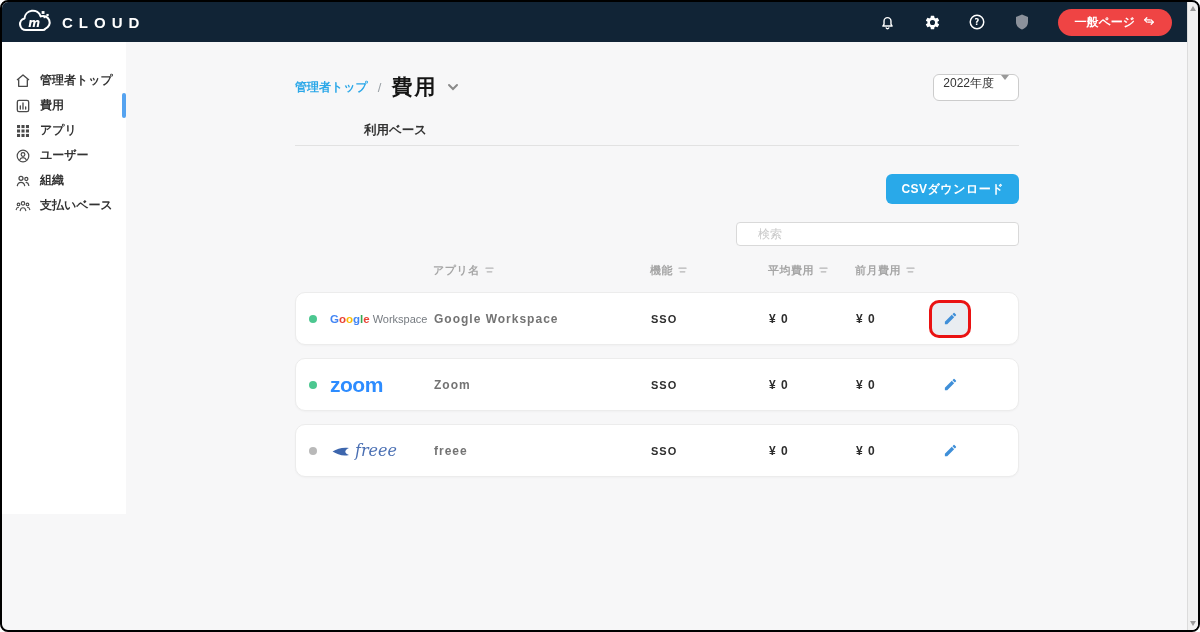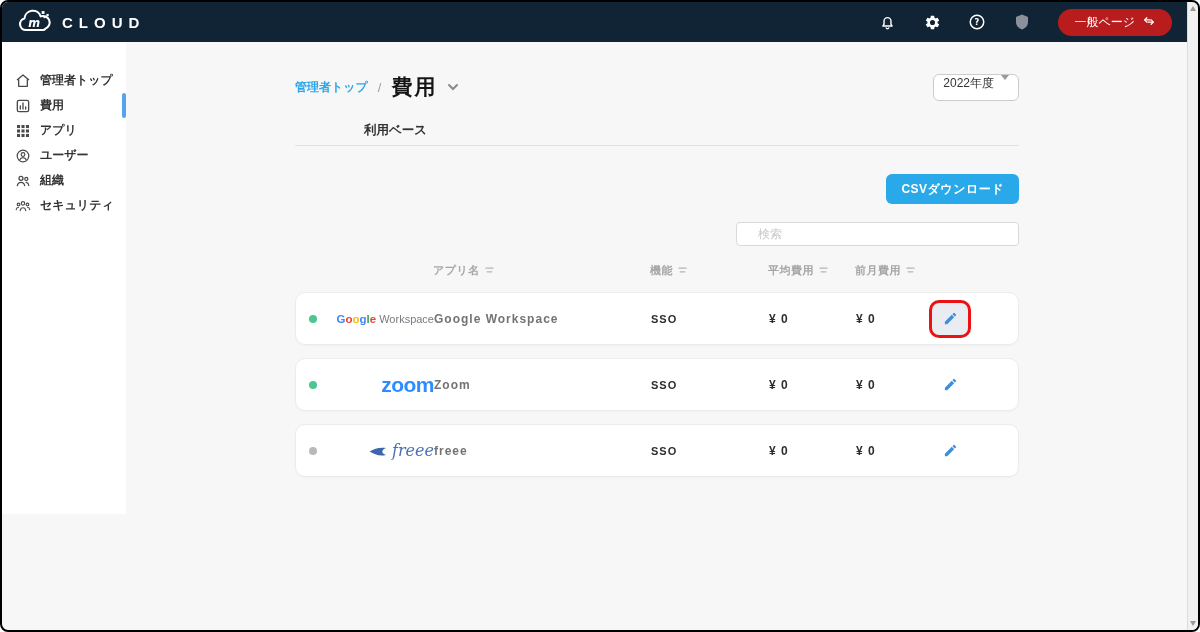--- a/index.html
+++ b/index.html
@@ -6,21 +6,21 @@
   html,body { width:1200px; height:632px; font-family:"Liberation Sans","DejaVu Sans",sans-serif; background:#fff; }
   .screen { width:1200px; height:632px; border:2px solid #000; border-radius:8px; overflow:hidden; position:relative; background:#f7f7f8; }
 
   
   .topbar { height:40px; background:#112436; display:flex; align-items:center; padding:0 26px 0 14px; position:relative; }
   .brand { display:flex; align-items:center; gap:8px; }
   .brand svg { display:block; }
   .brand-text { color:#fff; font-weight:bold; font-size:15px; letter-spacing:6px; }
   .topbar-right { margin-left:auto; display:flex; align-items:center; gap:27px; }
   .tb-icon { width:18px; height:18px; display:flex; align-items:center; justify-content:center; cursor:pointer; }
-  .page-switch { background:#b91c1c; border:none; color:#fff; font-size:12px; height:27px; padding:0 16px; border-radius:14px; display:flex; align-items:center; gap:7px; cursor:pointer; font-family:inherit; }
+  .page-switch { background:#ef4444; border:none; color:#fff; font-size:12px; height:27px; padding:0 16px; border-radius:14px; display:flex; align-items:center; gap:7px; cursor:pointer; font-family:inherit;font-weight:bold; }
 
   
   .layout { display:flex; height:472px; }
   .sidebar { width:124px; background:#fff; padding-top:26px; position:relative; flex:none; }
   .sidebar-item { display:flex; align-items:center; gap:9px; height:25px; padding-left:13px; position:relative; cursor:pointer; }
   .sidebar-item .icon { width:16px; height:16px; flex:none; display:flex; }
   .sidebar-item .lbl { font-size:12px; font-weight:bold; color:#333; white-space:nowrap; }
   .sidebar-item.active::after { content:""; position:absolute; right:0; top:0; height:25px; width:4px; background:#55a3f0; border-radius:2px; }
 
   .content { flex:1; background:#f7f7f8; position:relative; }
@@ -50,21 +50,21 @@
 
   
   .grid-cols { display:grid; grid-template-columns:34px 104px 217px 118px 87px 76px 40px 1fr; align-items:center; }
   .thead { margin-top:12px; height:24px;text-align:center; }
   .th { display:flex; align-items:center; gap:5px; font-size:11px; font-weight:bold; color:#a6a6a6; letter-spacing:0.5px; cursor:pointer; }
   .rows { margin-top:10px; }
   .row { height:53px; background:#fff; border:1px solid #ececec; border-radius:10px; margin-bottom:13px; box-shadow:0 1px 2px rgba(0,0,0,0.03); }
   .dot { width:8px; height:8px; border-radius:50%; background:#b9b9b9; justify-self:center; }
   .row.status-active .dot { background:#4cc790; }
 
-  .logo-cell { display:flex; align-items:center;justify-content:flex-end; }
+  .logo-cell { display:flex; align-items:center; }
   .logo { display:none; align-items:center; }
   .row.logo-google .logo-google { display:flex; gap:3px; }
   .row.logo-zoom .logo-zoom { display:block; }
   .row.logo-freee .logo-freee { display:flex; gap:3px; align-items:center; }
   .glogo { font-size:11.5px; font-weight:bold; letter-spacing:0; }
   .glogo-suffix { font-size:11px; color:#767b81; }
   .zoom-wordmark { color:#2d8cff; font-weight:bold; font-size:21px; letter-spacing:-0.5px; }
   .freee-wordmark { color:#4a6fb3; font-style:italic; font-size:16px; font-family:"DejaVu Serif","Liberation Serif",serif; }
 
   .app-name { font-size:12px; font-weight:bold; color:#737373; letter-spacing:1px; }
@@ -197,21 +197,21 @@
         <span class="icon">
           <svg viewBox="0 0 24 24" fill="none" stroke="#4a4a4a" stroke-width="1.7" stroke-linecap="round">
               <circle cx="12" cy="8" r="2.6"></circle>
               <path d="M7.8 19c.5-2.8 2.2-4.4 4.2-4.4s3.7 1.6 4.2 4.4"></path>
               <circle cx="5.3" cy="9.6" r="2"></circle>
               <path d="M1.8 17.4c.4-2.2 1.7-3.5 3.5-3.5"></path>
               <circle cx="18.7" cy="9.6" r="2"></circle>
               <path d="M18.7 13.9c1.8 0 3.1 1.3 3.5 3.5"></path>
             </svg>
         </span>
-        <span class="lbl">セキュリティ</span>
+        <span class="lbl">支払いベース</span>
       </div>
     </div>
 
     <div class="content">
       <div class="page">
 
         <div class="breadcrumb-row">
           <a class="crumb-link">管理者トップ</a>
           <span class="crumb-sep">/</span>
           <span class="crumb-current">費用</span>

